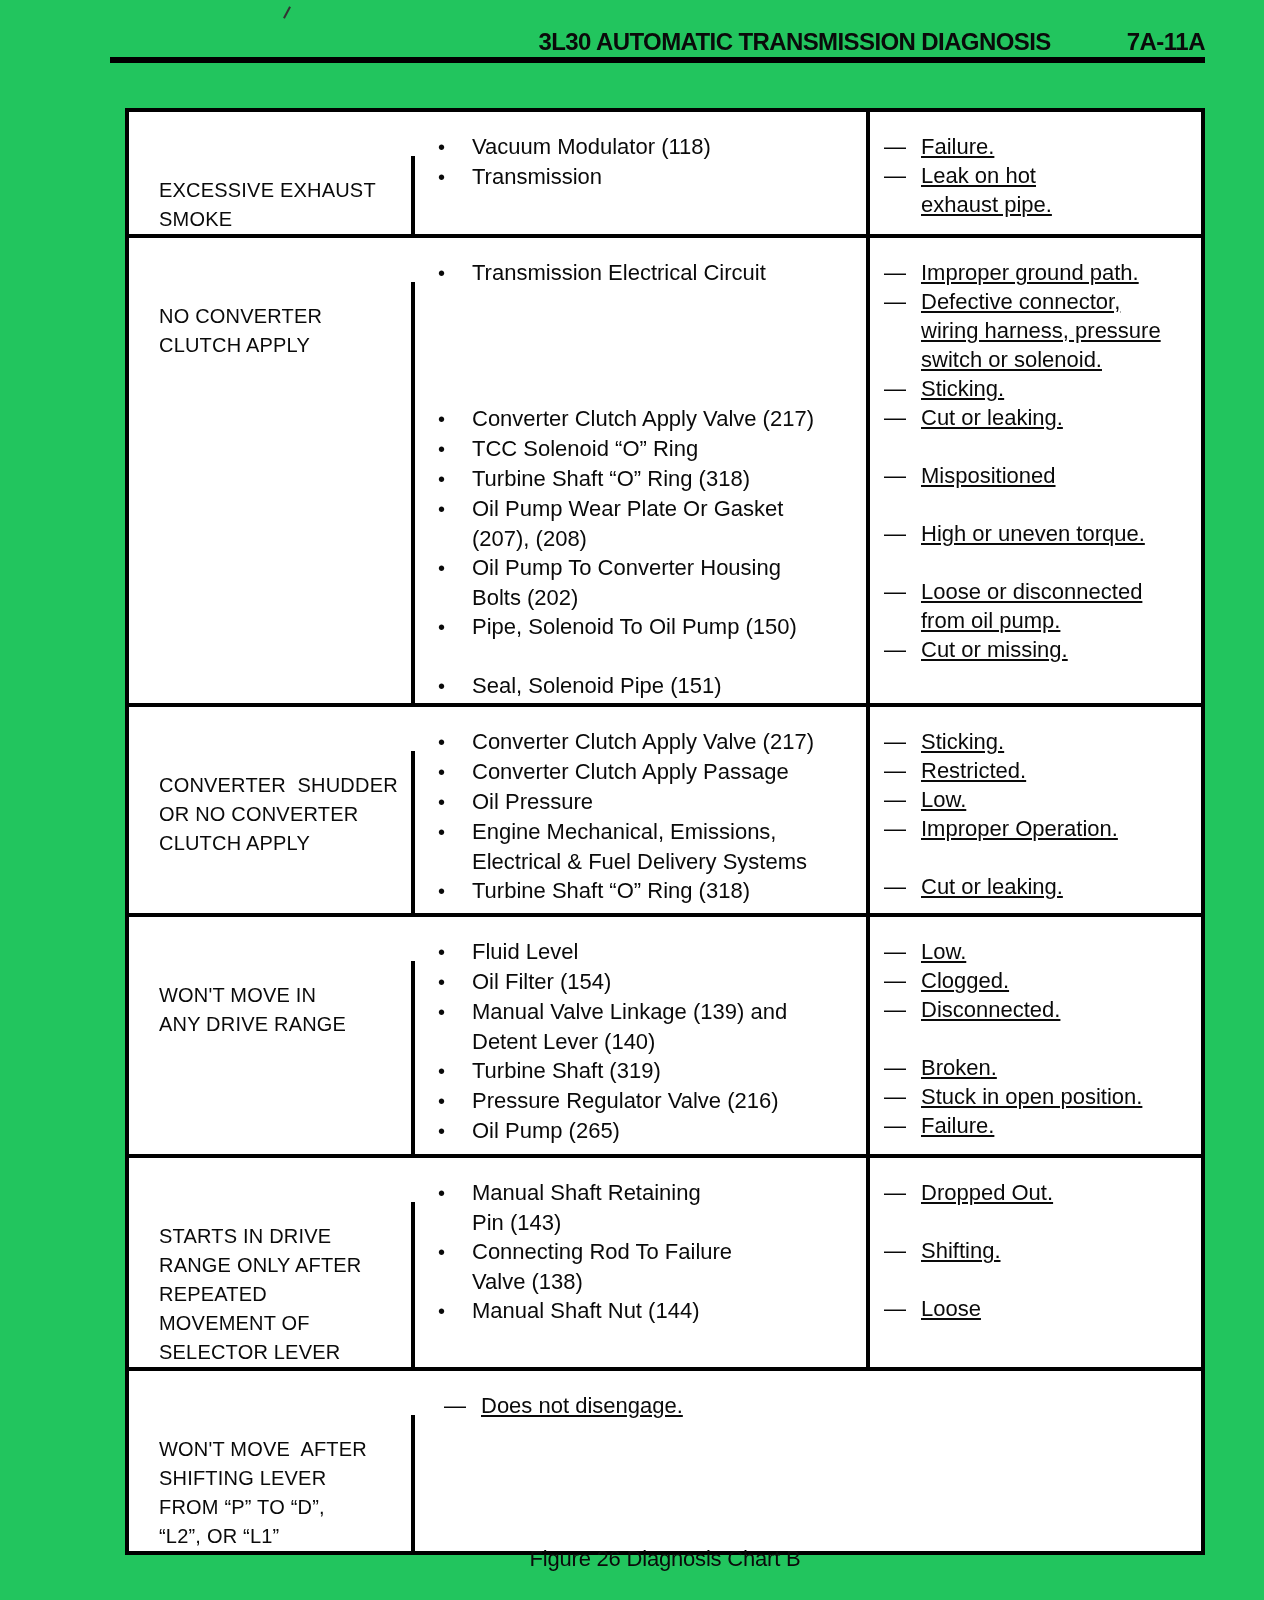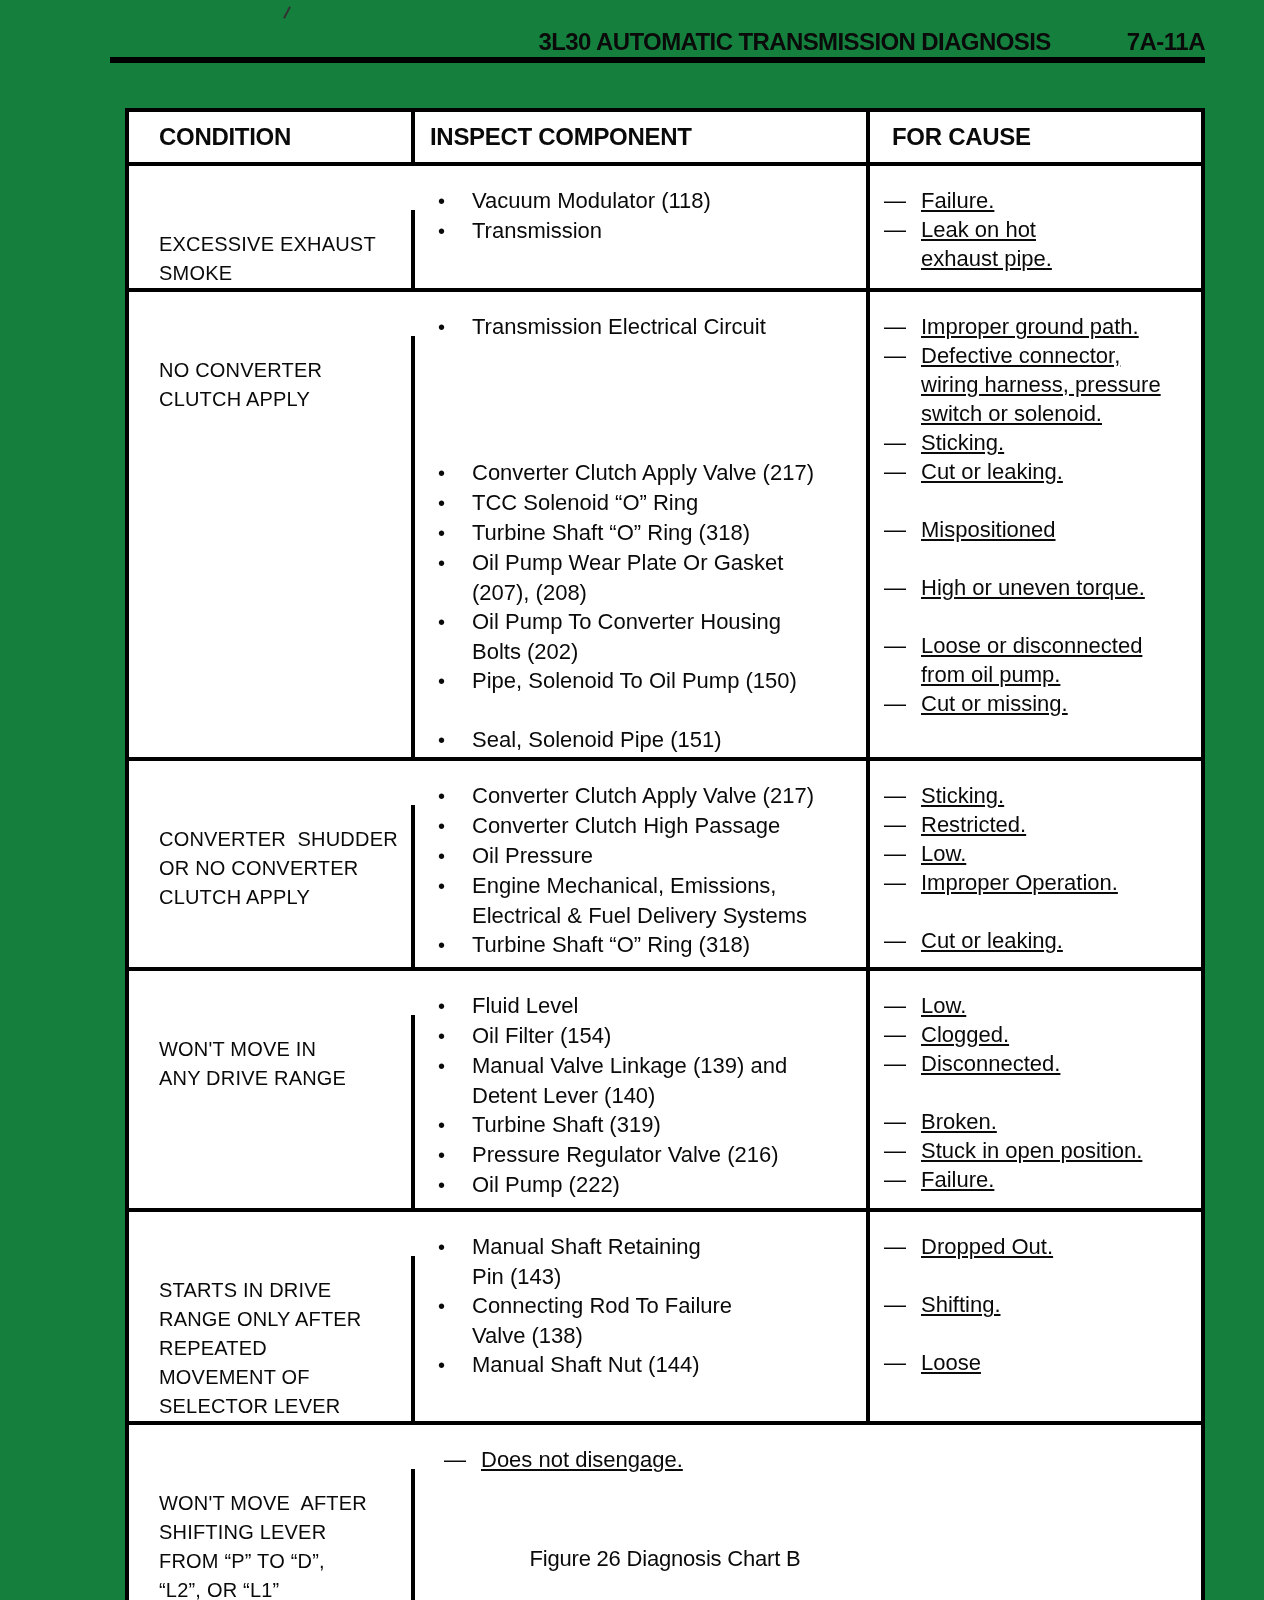--- a/index.html
+++ b/index.html
@@ -1,16 +1,16 @@
 <!DOCTYPE html>
 <html><head>
 <meta charset="utf-8">
 <style>
   html,body{margin:0;padding:0;background:#ffffff;}
-  .page{position:relative;width:1264px;height:1600px;background:#15803d;color:#0a0a0a;
+  .page{position:relative;width:1264px;height:1600px;background:#22c55e;color:#0a0a0a;
         font-family:"Liberation Sans", sans-serif;overflow:hidden;}
   .stray{position:absolute;left:286px;top:6px;width:2px;height:13px;background:#333;
          transform:rotate(28deg);}
   .topbar{position:absolute;left:125px;top:28px;width:1080px;display:flex;
           justify-content:flex-end;align-items:baseline;}
   .topbar .ht{font-weight:bold;font-size:24px;letter-spacing:-0.6px;margin-right:76px;}
   .topbar .hp{font-weight:bold;font-size:24px;letter-spacing:-0.5px;}
   .rule{position:absolute;left:110px;top:57px;width:1095px;height:6px;background:#000;}
 
   .tbl{position:absolute;left:125px;top:108px;width:1080px;border:4px solid #000;
@@ -48,25 +48,20 @@
 <div class="page">
   <div class="stray"></div>
 
   <div class="topbar">
     <span class="ht">3L30 AUTOMATIC TRANSMISSION DIAGNOSIS</span>
     <span class="hp">7A-11A</span>
   </div>
   <div class="rule"></div>
 
   <div class="tbl">
-    <div class="trow hrow">
-      <div class="cell c1">CONDITION</div>
-      <div class="cell c2">INSPECT COMPONENT</div>
-      <div class="cell c3">FOR CAUSE</div>
-    </div>
 
     <div class="trow r1">
       <div class="cell c1 cond">
           <div class="ln">EXCESSIVE EXHAUST</div>
           <div class="ln">SMOKE</div>
         </div>
       <div class="cell c2 comp">
           <div class="ln"><span class="mk">•</span><span class="tx">Vacuum Modulator (118)</span></div>
           <div class="ln"><span class="mk">•</span><span class="tx">Transmission</span></div>
         </div>
@@ -118,21 +113,21 @@
     </div>
 
     <div class="trow r3">
       <div class="cell c1 cond">
           <div class="ln">CONVERTER&nbsp; SHUDDER</div>
           <div class="ln">OR NO CONVERTER</div>
           <div class="ln">CLUTCH APPLY</div>
         </div>
       <div class="cell c2 comp">
           <div class="ln"><span class="mk">•</span><span class="tx">Converter Clutch Apply Valve (217)</span></div>
-          <div class="ln"><span class="mk">•</span><span class="tx">Converter Clutch High Passage</span></div>
+          <div class="ln"><span class="mk">•</span><span class="tx">Converter Clutch Apply Passage</span></div>
           <div class="ln"><span class="mk">•</span><span class="tx">Oil Pressure</span></div>
           <div class="ln"><span class="mk">•</span><span class="tx">Engine Mechanical, Emissions,</span></div>
           <div class="ln"><span class="mk"></span><span class="tx">Electrical &amp; Fuel Delivery Systems</span></div>
           <div class="ln"><span class="mk">•</span><span class="tx">Turbine Shaft “O” Ring (318)</span></div>
         </div>
       <div class="cell c3 cause">
           <div class="ln"><span class="mk">—</span><span class="tx">Sticking.</span></div>
           <div class="ln"><span class="mk">—</span><span class="tx">Restricted.</span></div>
           <div class="ln"><span class="mk">—</span><span class="tx">Low.</span></div>
           <div class="ln"><span class="mk">—</span><span class="tx">Improper Operation.</span></div>
@@ -146,21 +141,21 @@
           <div class="ln">WON'T MOVE IN</div>
           <div class="ln">ANY DRIVE RANGE</div>
         </div>
       <div class="cell c2 comp">
           <div class="ln"><span class="mk">•</span><span class="tx">Fluid Level</span></div>
           <div class="ln"><span class="mk">•</span><span class="tx">Oil Filter (154)</span></div>
           <div class="ln"><span class="mk">•</span><span class="tx">Manual Valve Linkage (139) and</span></div>
           <div class="ln"><span class="mk"></span><span class="tx">Detent Lever (140)</span></div>
           <div class="ln"><span class="mk">•</span><span class="tx">Turbine Shaft (319)</span></div>
           <div class="ln"><span class="mk">•</span><span class="tx">Pressure Regulator Valve (216)</span></div>
-          <div class="ln"><span class="mk">•</span><span class="tx">Oil Pump (222)</span></div>
+          <div class="ln"><span class="mk">•</span><span class="tx">Oil Pump (265)</span></div>
         </div>
       <div class="cell c3 cause">
           <div class="ln"><span class="mk">—</span><span class="tx">Low.</span></div>
           <div class="ln"><span class="mk">—</span><span class="tx">Clogged.</span></div>
           <div class="ln"><span class="mk">—</span><span class="tx">Disconnected.</span></div>
           <div class="ln"><span class="mk"></span><span class="tx"></span></div>
           <div class="ln"><span class="mk">—</span><span class="tx">Broken.</span></div>
           <div class="ln"><span class="mk">—</span><span class="tx">Stuck in open position.</span></div>
           <div class="ln"><span class="mk">—</span><span class="tx">Failure.</span></div>
         </div>

